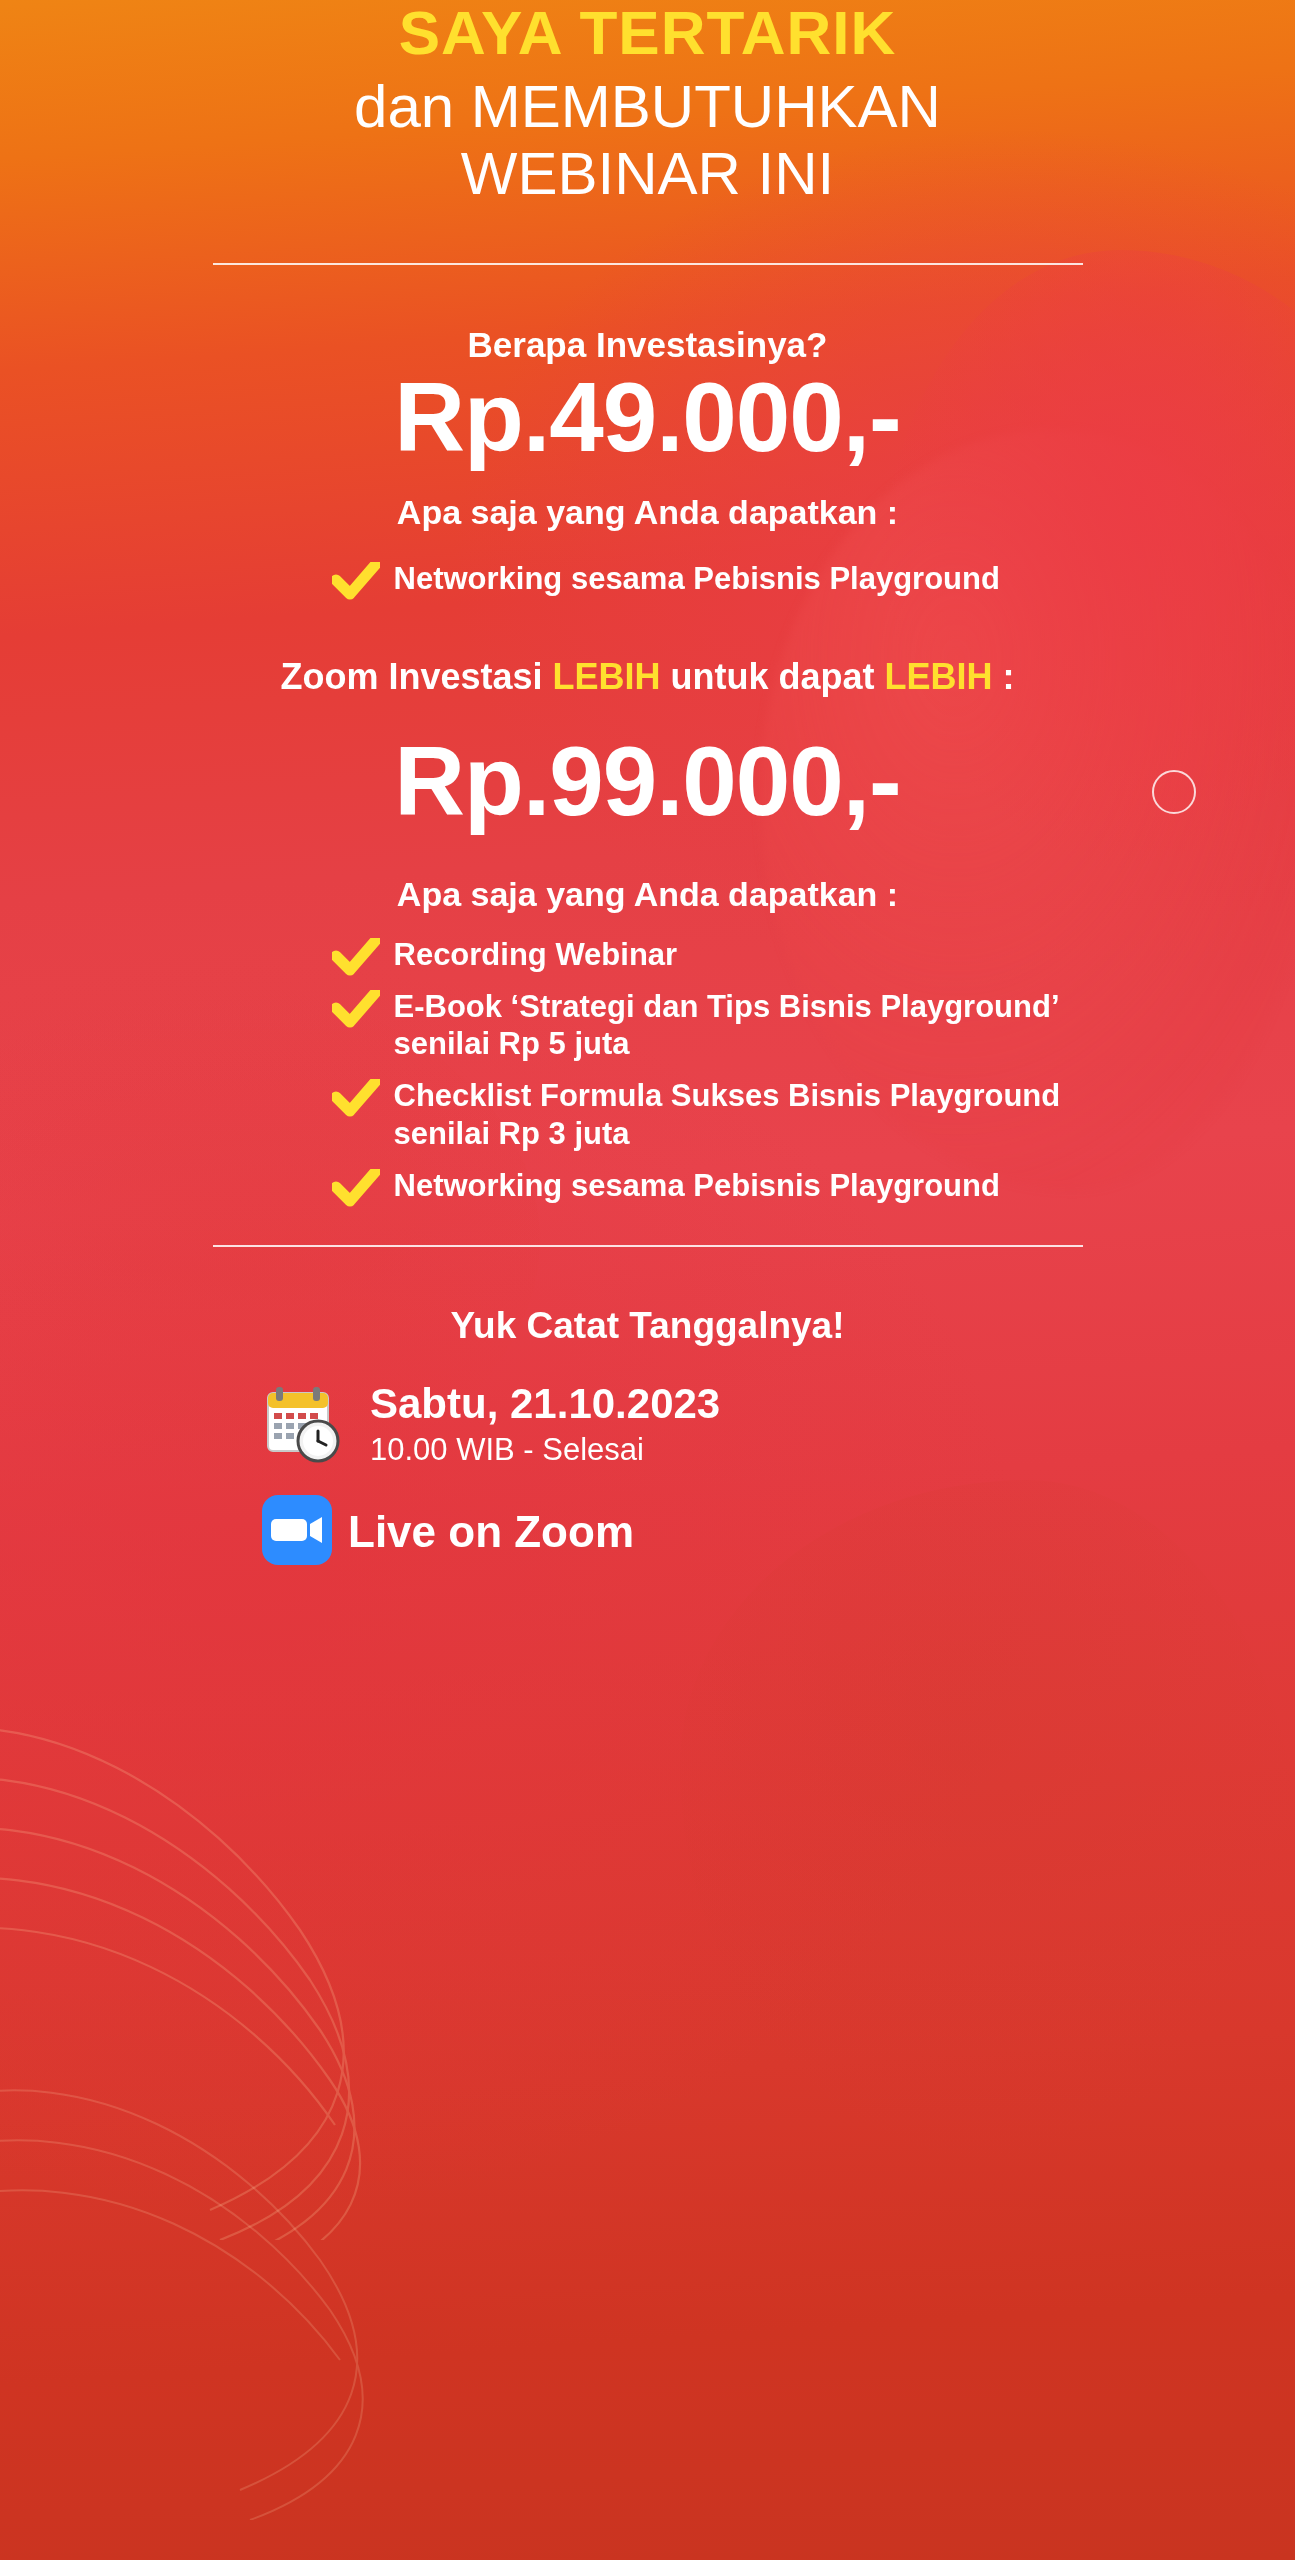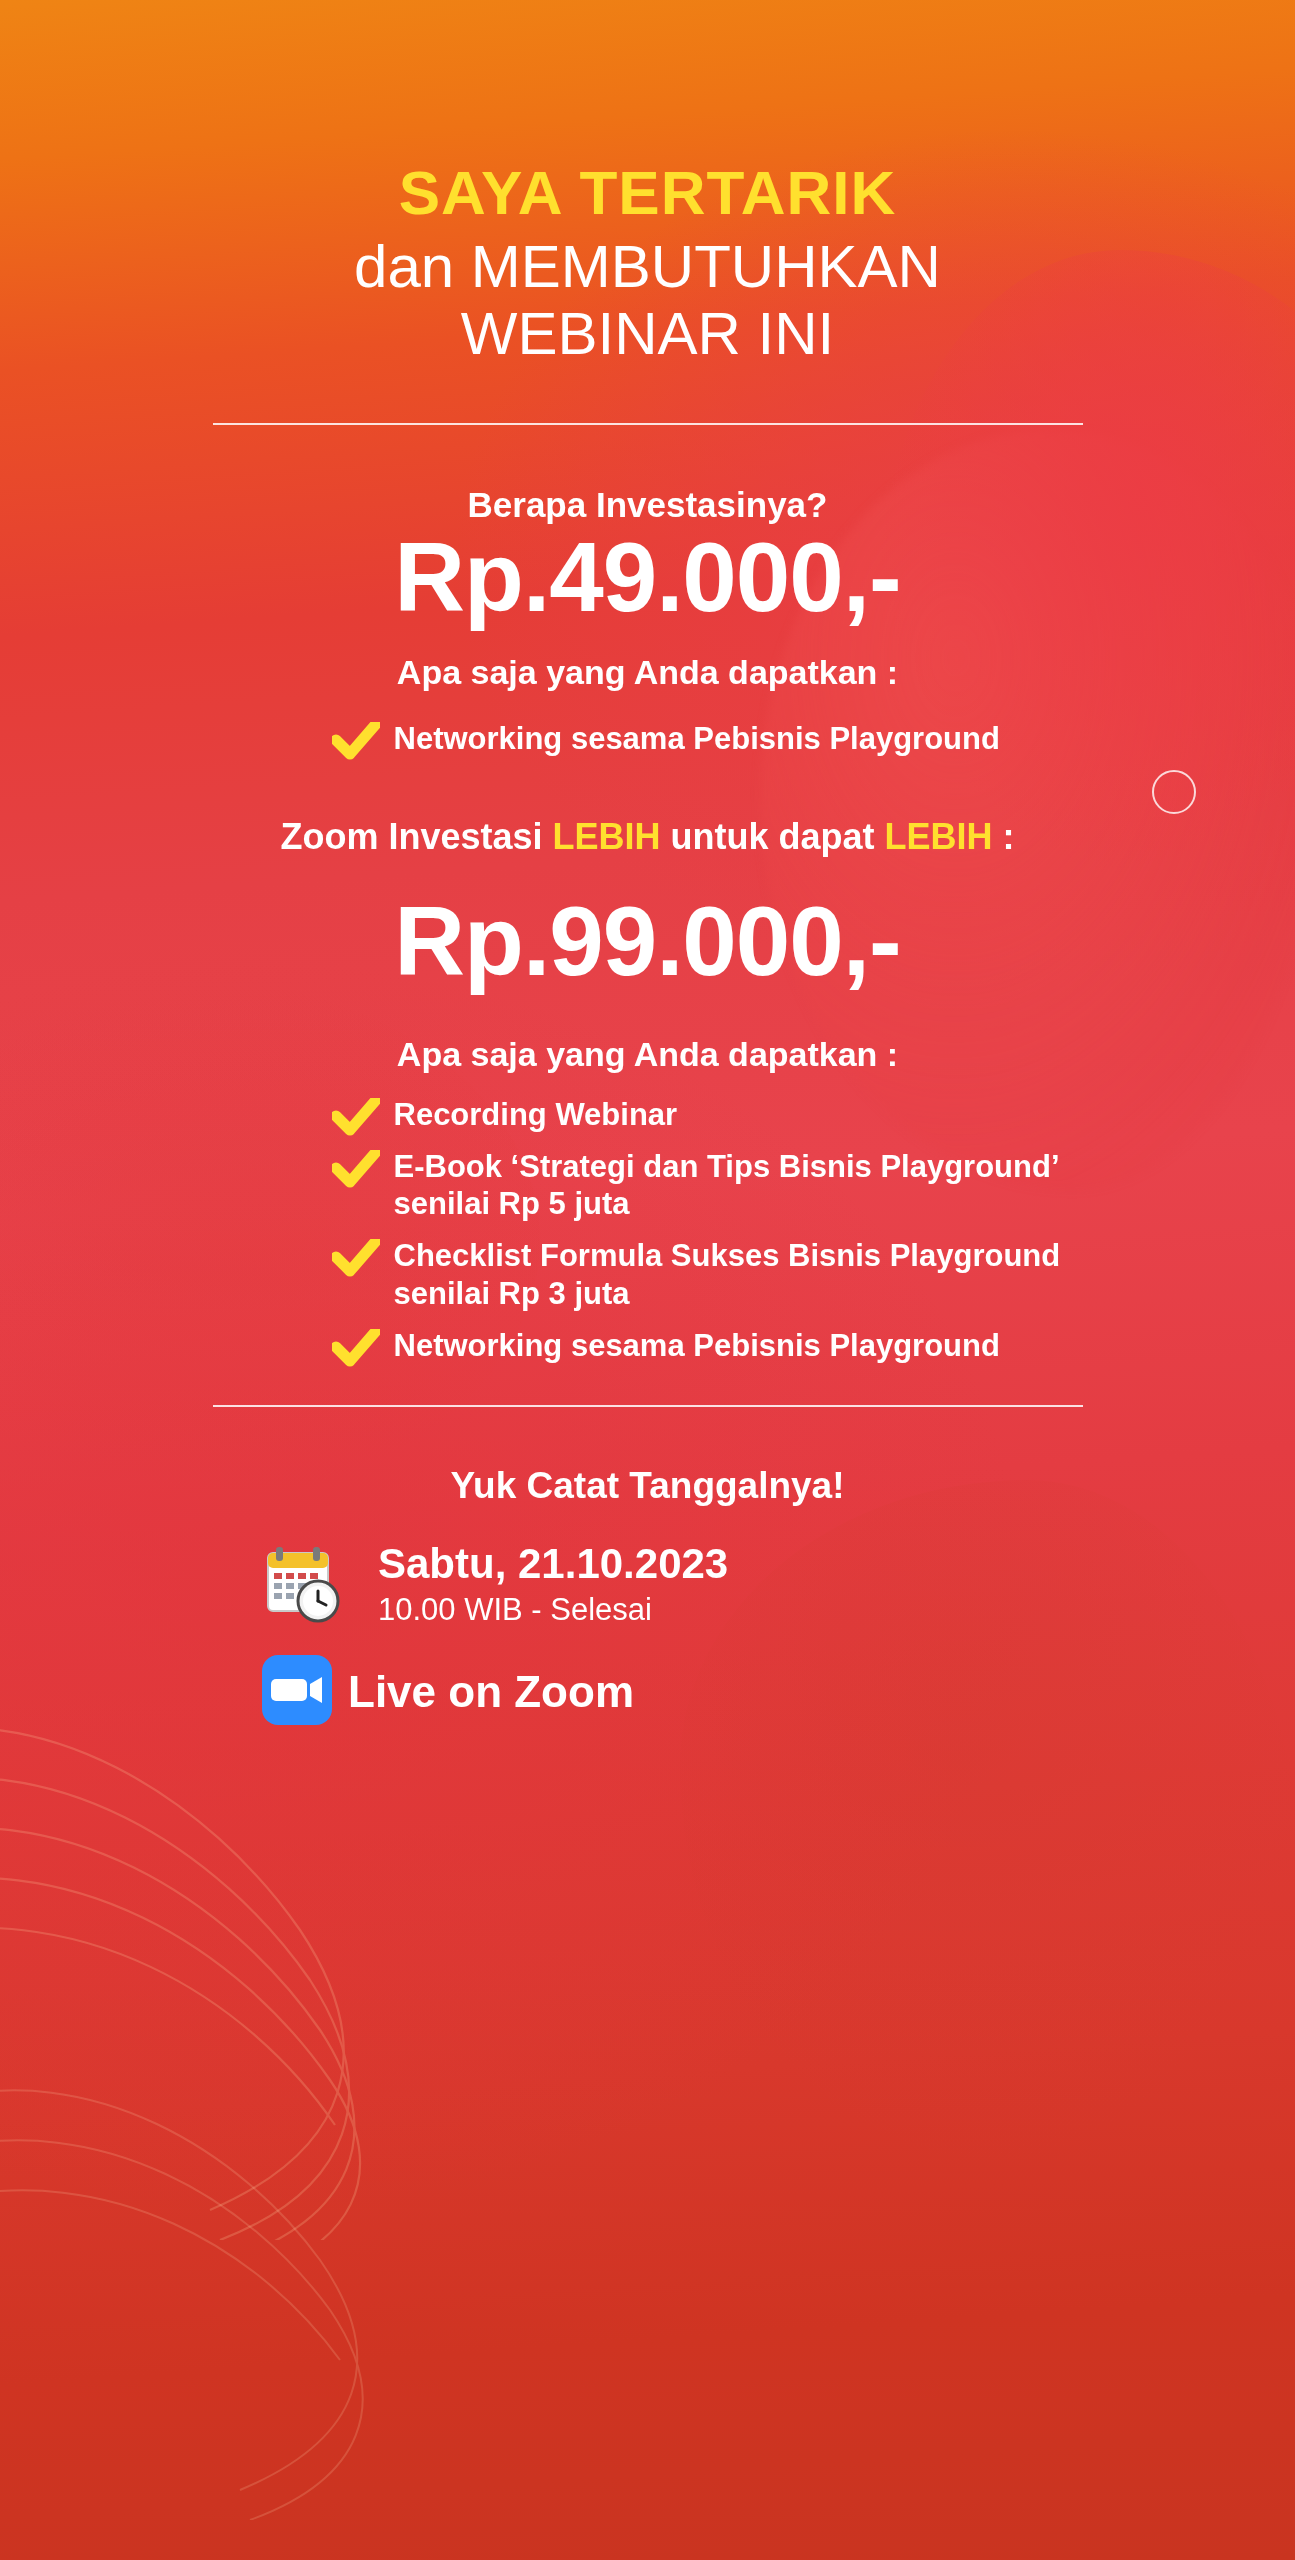--- a/index.html
+++ b/index.html
@@ -66,21 +66,21 @@
 
   .content {
     position:relative;
     z-index:5;
     width:100%; height:100%;
     padding:0 60px;
     text-align:center;
     color:#ffffff;
   }
 
-  .headline-wrap { padding-top:160px; }
+  .headline-wrap { }
   .h-yellow {
     font-size:62px;
     font-weight:bold;
     letter-spacing:1px;
     color:#ffe02e;
     line-height:1.05;
   }
   .h-white {
     font-size:60px;
     font-weight:normal;
@@ -163,21 +163,21 @@
     font-weight:bold;
     color:#ffffff;
   }
 
   .date-row {
     margin-top:34px;
     display:flex;
     align-items:center;
     justify-content:flex-start;
     padding-left:200px;
-    gap:32px;
+    gap:24px;
   }
   .date-text { text-align:left; }
   .date-main {
     font-size:42px;
     font-weight:bold;
     color:#ffffff;
     line-height:1.1;
   }
   .date-time {
     font-size:31px;

